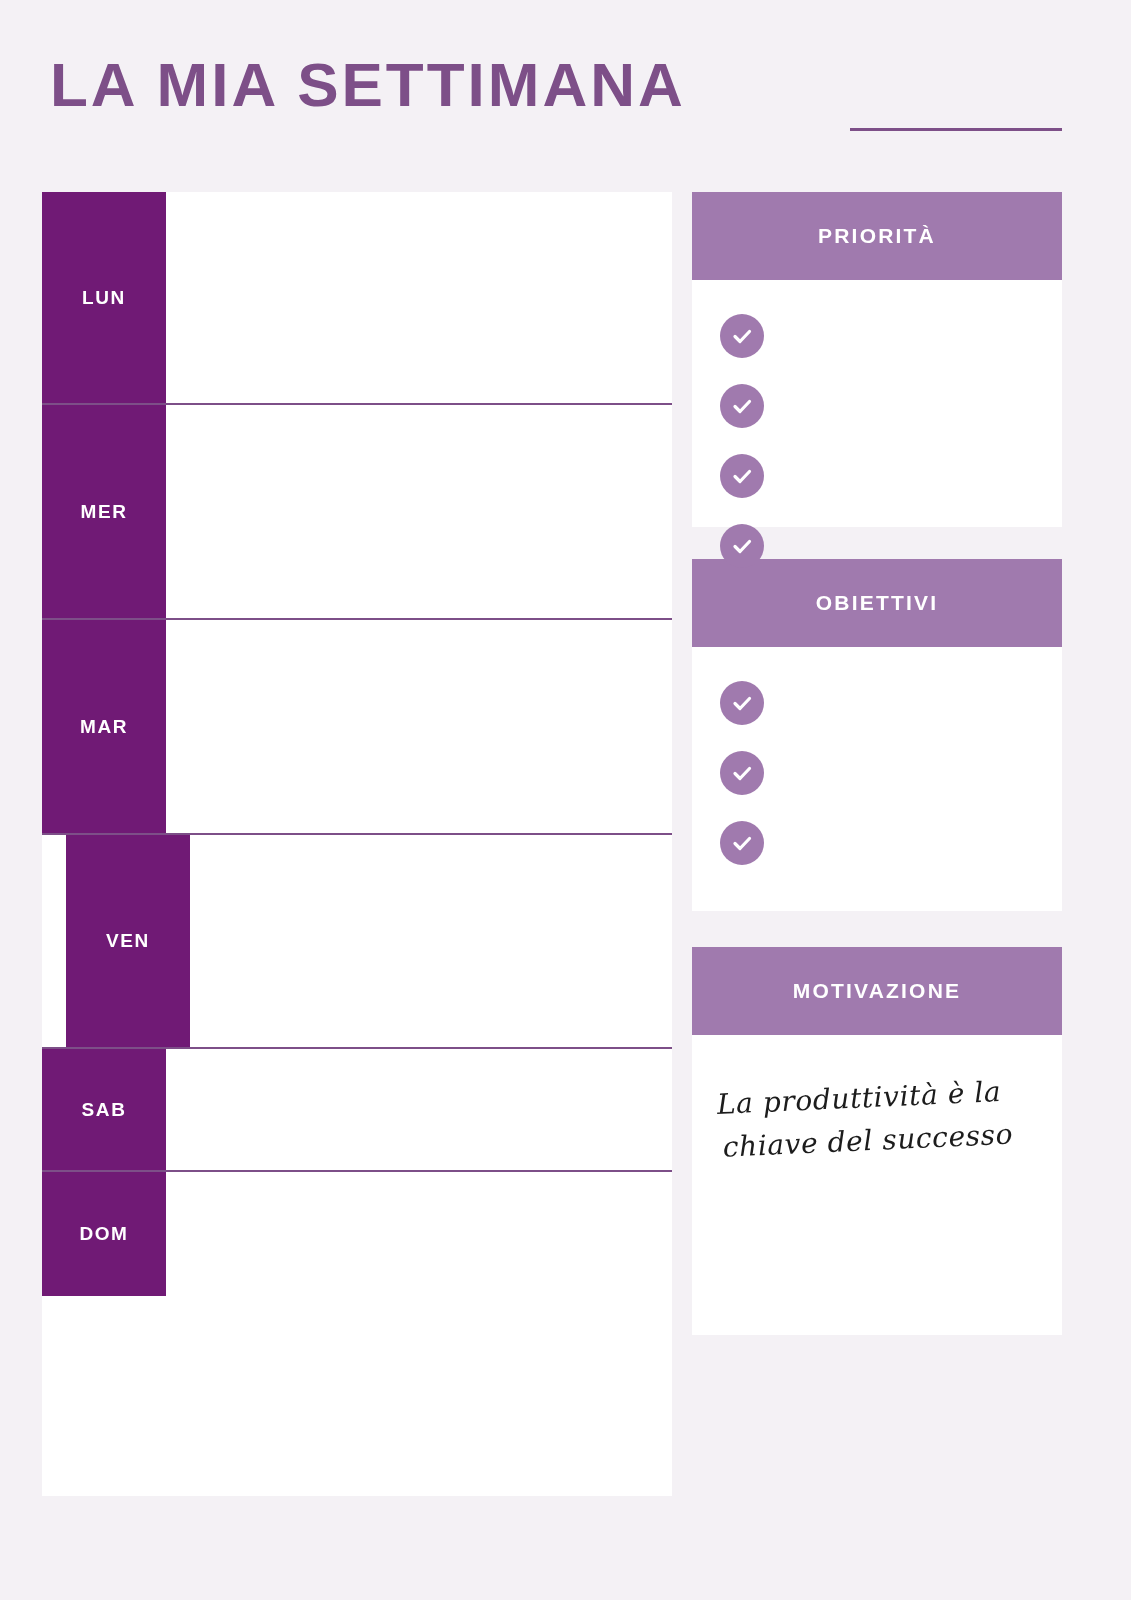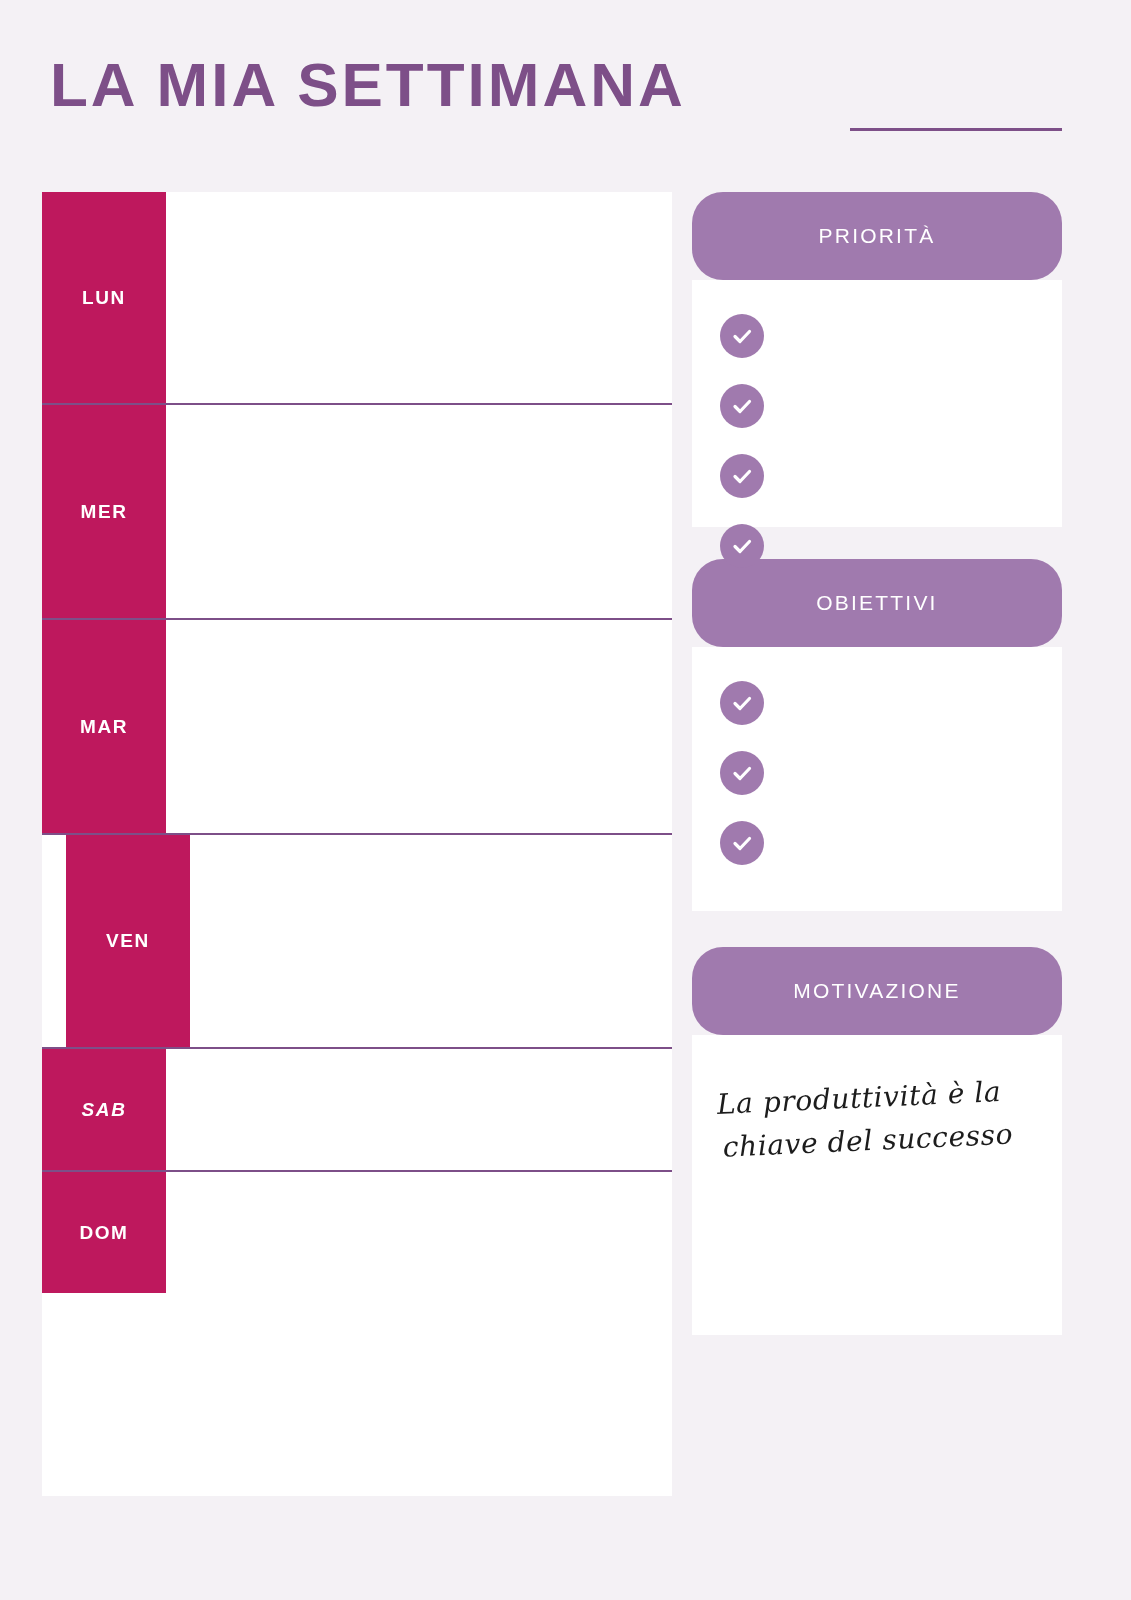--- a/index.html
+++ b/index.html
@@ -58,65 +58,64 @@
     background: #ffffff;
     display: flex;
     flex-direction: column;
   }
   .day-row {
     display: flex;
     align-items: stretch;
     position: relative;
     border-bottom: 2px solid #7d4f88;
   }
-  .day-row:last-child { border-bottom: none; }
+  .day-row:last-child { border-bottom: none; flex-direction: column; }
   .day-label {
     width: 124px;
     flex: 0 0 124px;
-    background: #be185d;
+    background: #701a75;
     color: #ffffff;
     font-size: 19px;
     font-weight: bold;
     letter-spacing: 1.6px;
     display: flex;
     align-items: center;
     justify-content: center;
   }
   .day-field {
     flex: 1 1 auto;
     background: #ffffff;
   }
   
   .h-lun  { height: 211px; }
   .h-mar  { height: 213px; }
   .h-mer  { height: 213px; }
   .h-gio  { height: 213px; }
   .h-ven  { height: 212px; padding-left: 24px; }
-  .h-sab  { height: 121px; font-style: italic; }
+  .h-sab  { height: 121px; }
   .h-dom  { height: 121px; }
 
   
   .right {
     position: absolute;
     left: 692px;
     top: 192px;
     width: 370px;
   }
   .card { margin-bottom: 0; }
   .card-head {
     background: #a07aae;
     color: #ffffff;
     height: 88px;
     display: flex;
     align-items: center;
     justify-content: center;
     font-size: 21px;
-    font-weight: normal;
+    font-weight: bold;
     letter-spacing: 2.2px;
-    border-radius: 31px;
   }
   .card-body {
     background: #ffffff;
   }
   .checklist {
     padding: 34px 0 30px 28px;
   }
   .check-row {
     display: flex;
     align-items: center;

